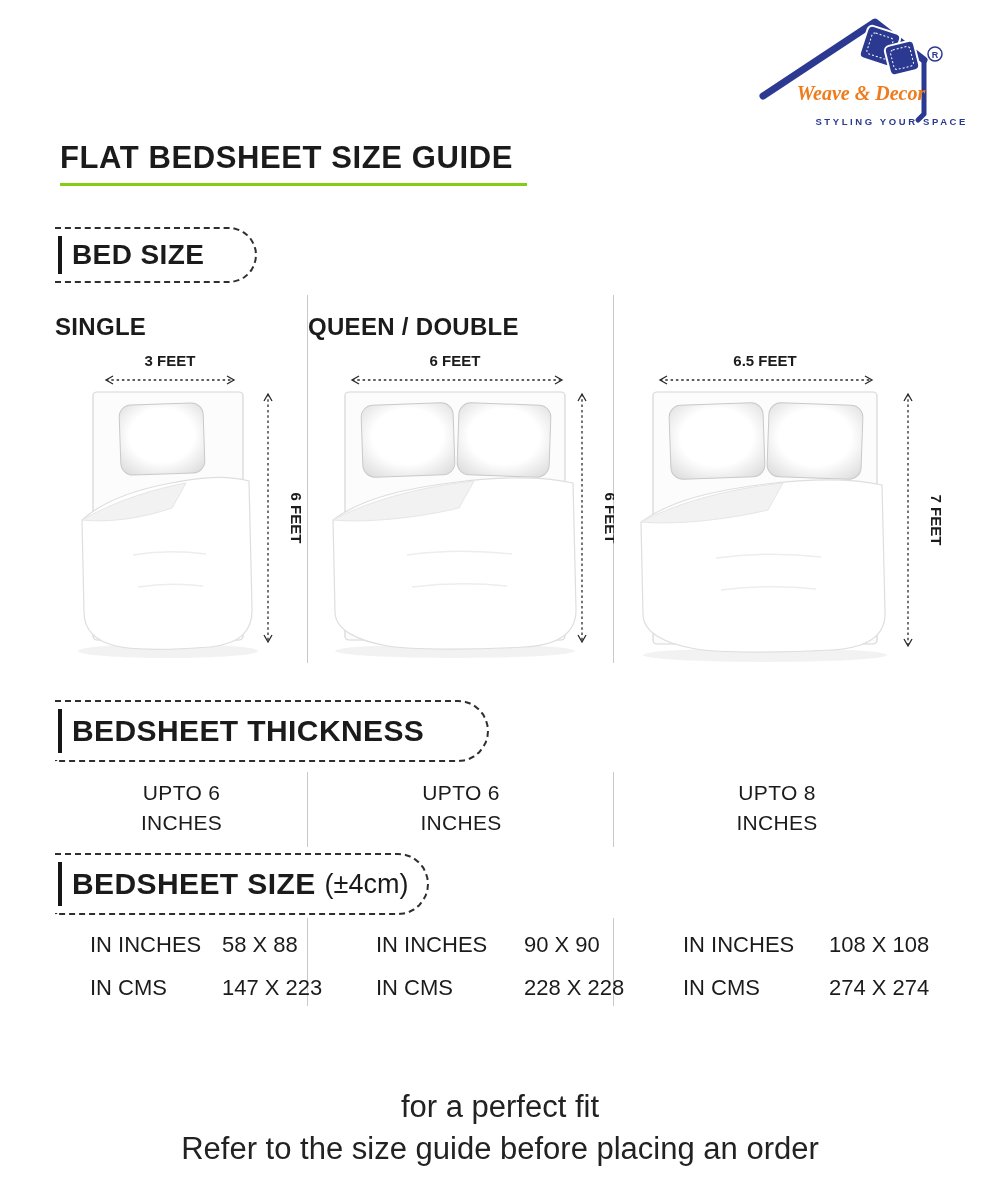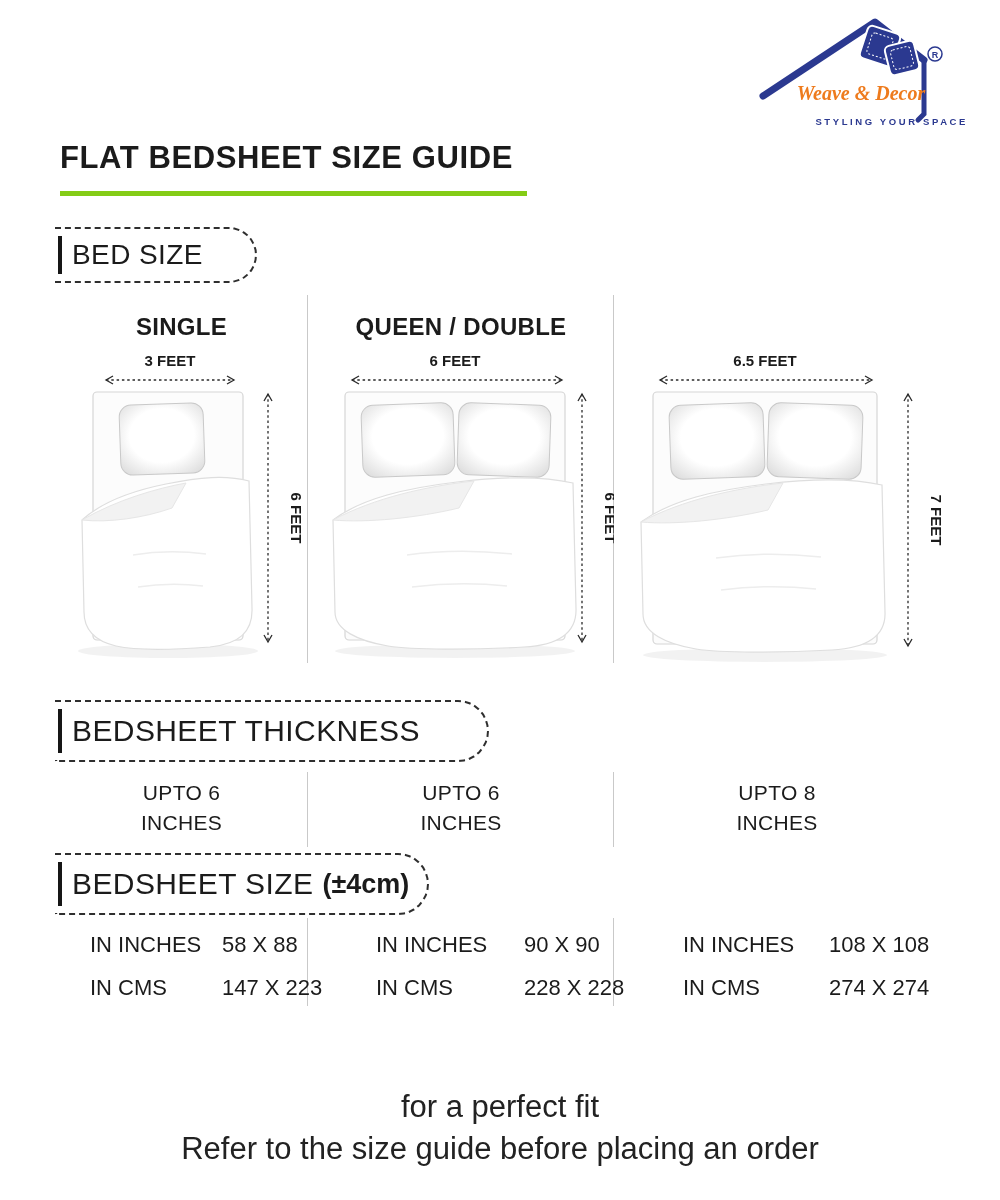--- a/index.html
+++ b/index.html
@@ -11,37 +11,37 @@
   .logo{left:756px;top:10px;width:226px;height:118px;}
   .logo svg{position:absolute;left:0;top:0;}
   .brand{position:absolute;left:0px;top:72px;width:210px;text-align:center;
          font-family:"Liberation Serif",serif;font-style:italic;font-weight:bold;
          font-size:20px;color:#ee7b1d;white-space:nowrap;}
   .tagline{position:absolute;right:14px;top:106px;font-size:9.5px;font-weight:bold;
            letter-spacing:2.6px;color:#2b3990;white-space:nowrap;}
 
   
   .title{left:60px;top:140px;margin:0;font-size:31px;font-weight:bold;letter-spacing:.6px;
-         border-bottom:5px solid #84cc16;padding:0 14px 15px 0;display:inline-block;}
+         border-bottom:3px solid #84cc16;padding:0 14px 7px 0;display:inline-block;}
 
   
   .badge{border:2px dashed #2e2e2e;border-left:none;border-radius:0 36px 36px 0;
          background:#fff;display:flex;align-items:center;z-index:5;}
   .badge::before{content:"";position:absolute;left:3px;top:7px;bottom:7px;width:4px;background:#161616;}
-  .badge-label{font-weight:normal;padding-left:17px;letter-spacing:.4px;white-space:nowrap;}
+  .badge-label{font-weight:bold;padding-left:17px;letter-spacing:.4px;white-space:nowrap;}
   .badge-bedsize{left:55px;top:227px;width:200px;height:52px;font-size:28px;}
   .badge-mattress{left:55px;top:700px;width:432px;height:58px;font-size:30px;}
   .badge-bedsheet{left:55px;top:853px;width:372px;height:58px;font-size:30px;}
-  .tol{font-weight:700;font-size:27px;margin-left:9px;letter-spacing:0;}
+  .tol{font-weight:400;font-size:27px;margin-left:9px;letter-spacing:0;}
 
   
   .vdiv{width:1px;background:#c9c9c9;}
 
   
-  .col-head{font-weight:bold;font-size:24px;text-align:center;letter-spacing:.3px;}
+  .col-head{font-weight:bold;font-size:24px;text-align:left;letter-spacing:.3px;}
   .upto{font-size:21px;text-align:center;line-height:1.45;letter-spacing:.3px;}
 
   .sheet-table{font-size:22px;}
   .sheetrow{display:flex;margin-bottom:17px;white-space:nowrap;}
   .sheetrow .lbl{flex:0 0 auto;margin-left:28px;}
   .c1 .lbl{width:132px;} .c2 .lbl{width:148px;} .c3 .lbl{width:146px;}
 
   
   .footer{left:0;top:1086px;width:1000px;text-align:center;font-size:31px;font-weight:300;
           color:#222;line-height:1.35;}

